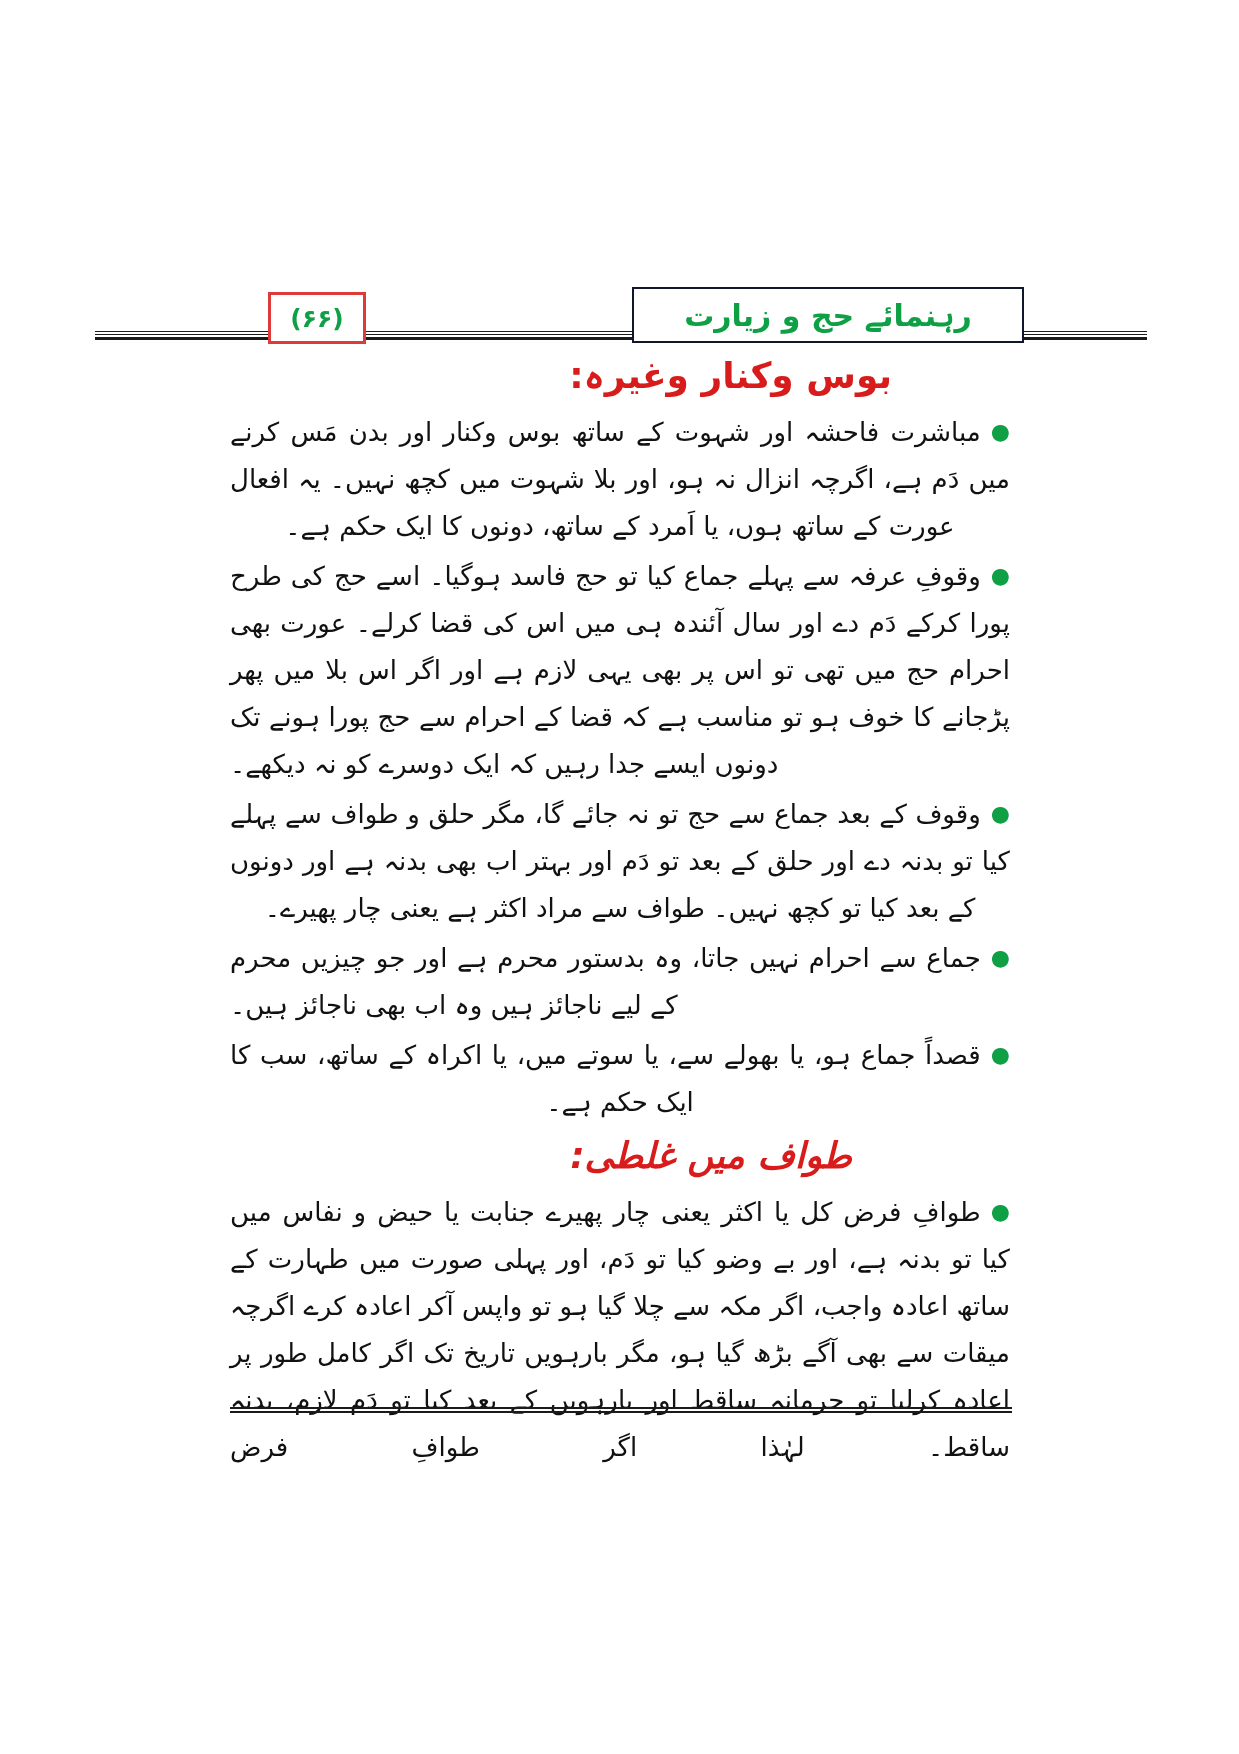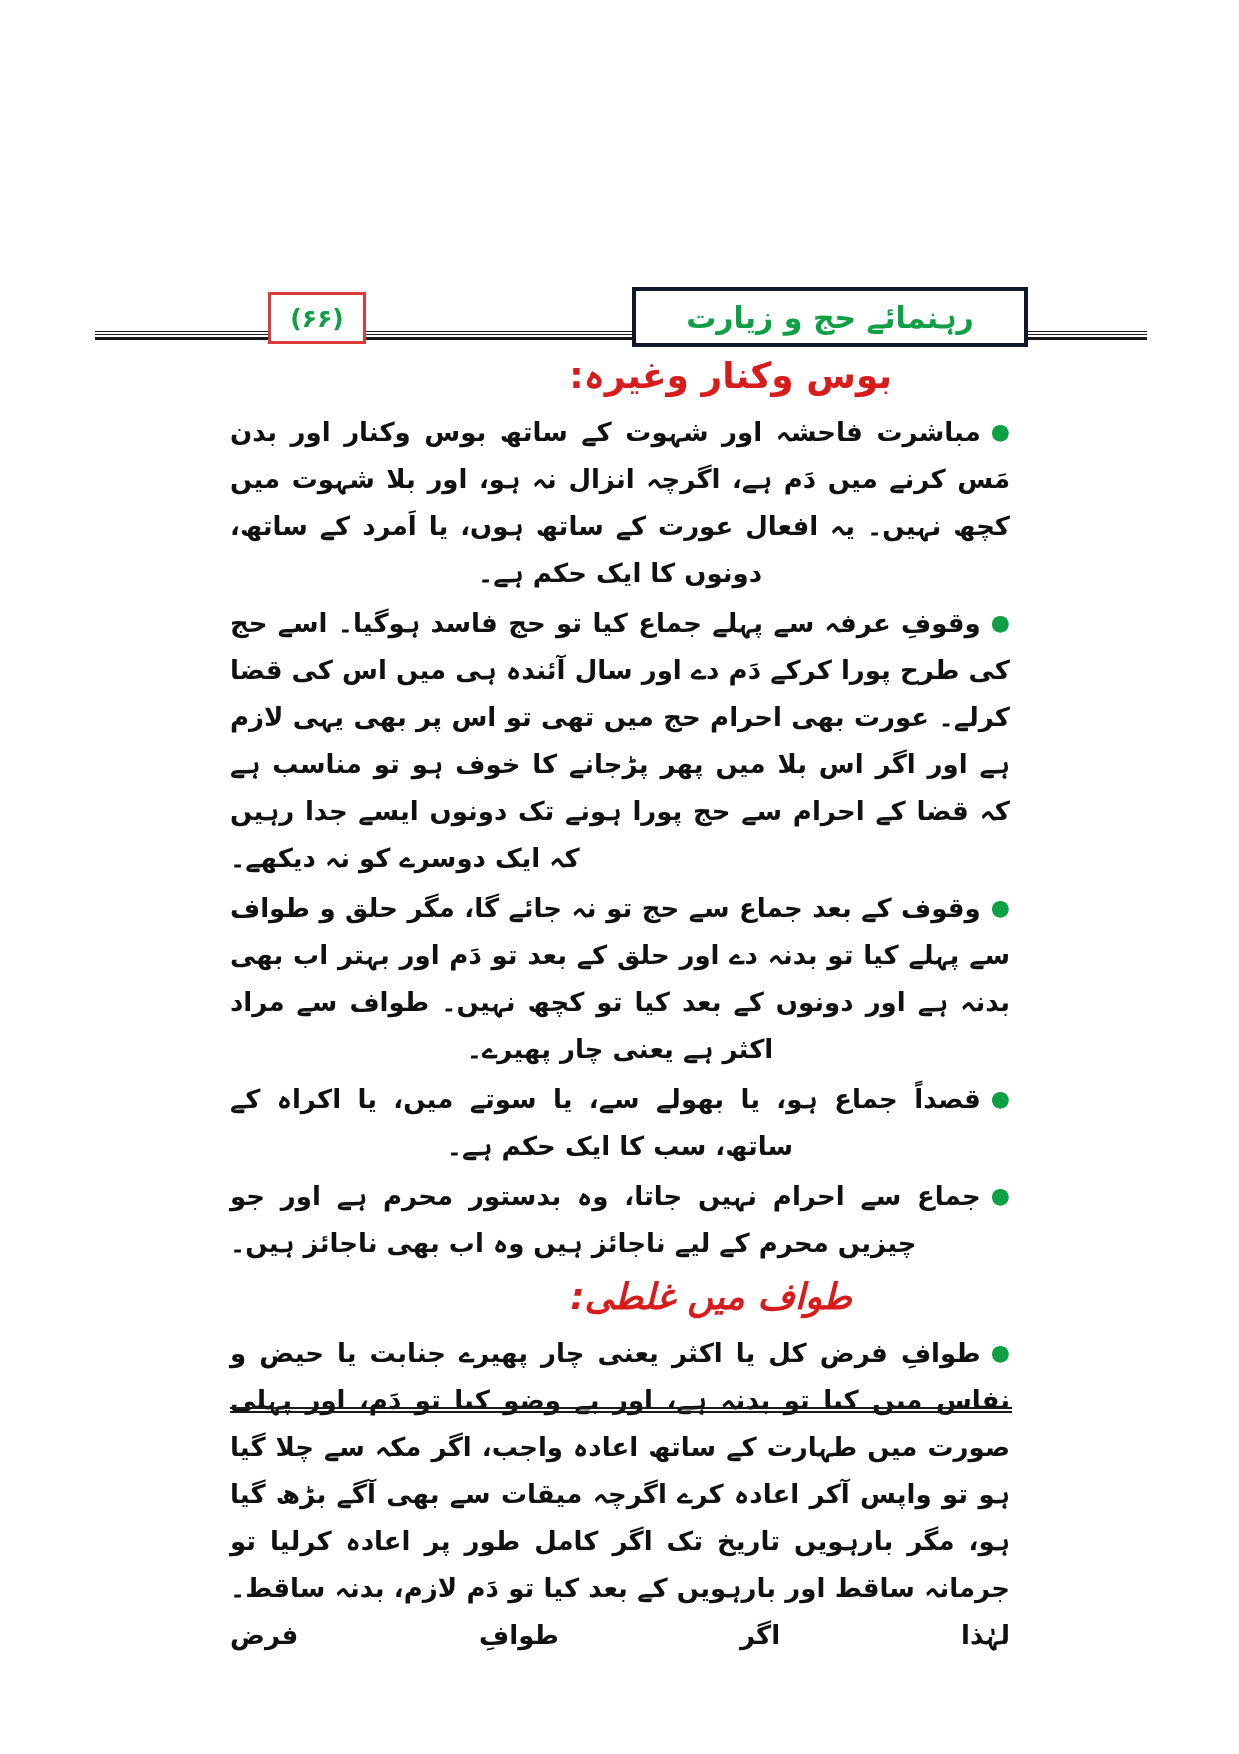--- a/index.html
+++ b/index.html
@@ -20,39 +20,39 @@
       #1a1a1a 6px 8px);
   }
   .pagenum-box{
     position:absolute;left:268px;top:292px;width:92px;height:46px;
     border:3px solid #dd3a3a;background:#fff;
     display:flex;align-items:center;justify-content:center;
     color:#0f9f45;font-size:25px;font-weight:bold;
   }
   .title-box{
     position:absolute;left:632px;top:287px;width:388px;height:52px;
-    border:4px solid #0f172a;background:#fff;
+    border:2px solid #0f172a;background:#fff;
     display:flex;align-items:center;justify-content:center;
     color:#0f9f45;font-size:30px;font-weight:bold;
     direction:rtl;
   }
   
   .content{
     position:absolute;left:230px;top:346px;width:780px;
     direction:rtl;color:#111;
   }
   .sec-heading{
     color:#d81b1b;font-size:36px;font-weight:bold;
     line-height:52px;margin:4px 0 6px 0;
   }
   .h-off-1{padding-right:118px;}
   .h-off-2{padding-right:288px;}
   .h-off-3{padding-right:158px;font-style:italic;}
   .para{
-    font-size:26px;line-height:47px;font-weight:700;
+    font-size:26px;line-height:47px;font-weight:400;
     text-align:justify;text-align-last:center;
     margin:2px 0;
   }
   .para.last-left{text-align-last:left;}
   .para.last-just{text-align-last:justify;}
   .para.center-line{text-align:center;text-align-last:center;}
   .bullet{
     color:#0f9f45;font-size:22px;
     display:inline-block;margin-left:10px;vertical-align:2px;
   }
@@ -90,26 +90,26 @@
 
 
     <div class="para last-left">
       <span class="bullet">●</span><span>وقوفِ عرفہ سے پہلے جماع کیا تو حج فاسد ہوگیا۔ اسے حج کی طرح پورا کرکے دَم دے اور سال آئندہ ہی میں اس کی قضا کرلے۔ عورت بھی احرام حج میں تھی تو اس پر بھی یہی لازم ہے اور اگر اس بلا میں پھر پڑجانے کا خوف ہو تو مناسب ہے کہ قضا کے احرام سے حج پورا ہونے تک دونوں ایسے جدا رہیں کہ ایک دوسرے کو نہ دیکھے۔</span>
     </div>
 
     <div class="para">
       <span class="bullet">●</span><span>وقوف کے بعد جماع سے حج تو نہ جائے گا، مگر حلق و طواف سے پہلے کیا تو بدنہ دے اور حلق کے بعد تو دَم اور بہتر اب بھی بدنہ ہے اور دونوں کے بعد کیا تو کچھ نہیں۔ طواف سے مراد اکثر ہے یعنی چار پھیرے۔</span>
     </div>
 
+    <div class="para last-left">
+      <span class="bullet">●</span><span>جماع سے احرام نہیں جاتا، وہ بدستور محرم ہے اور جو چیزیں محرم کے لیے ناجائز ہیں وہ اب بھی ناجائز ہیں۔</span>
+    </div>
+
     <div class="para">
       <span class="bullet">●</span><span>قصداً جماع ہو، یا بھولے سے، یا سوتے میں، یا اکراہ کے ساتھ، سب کا ایک حکم ہے۔</span>
-    </div>
-
-    <div class="para last-left">
-      <span class="bullet">●</span><span>جماع سے احرام نہیں جاتا، وہ بدستور محرم ہے اور جو چیزیں محرم کے لیے ناجائز ہیں وہ اب بھی ناجائز ہیں۔</span>
     </div>
 
 
     <div class="sec-heading h-off-3">طواف میں غلطی:</div>
 
     <div class="para last-just">
       <span class="bullet">●</span><span>طوافِ فرض کل یا اکثر یعنی چار پھیرے جنابت یا حیض و نفاس میں کیا تو بدنہ ہے، اور بے وضو کیا تو دَم، اور پہلی صورت میں طہارت کے ساتھ اعادہ واجب، اگر مکہ سے چلا گیا ہو تو واپس آکر اعادہ کرے اگرچہ میقات سے بھی آگے بڑھ گیا ہو، مگر بارہویں تاریخ تک اگر کامل طور پر اعادہ کرلیا تو جرمانہ ساقط اور بارہویں کے بعد کیا تو دَم لازم، بدنہ ساقط۔ لہٰذا اگر طوافِ فرض</span>
     </div>
 
   </div>

